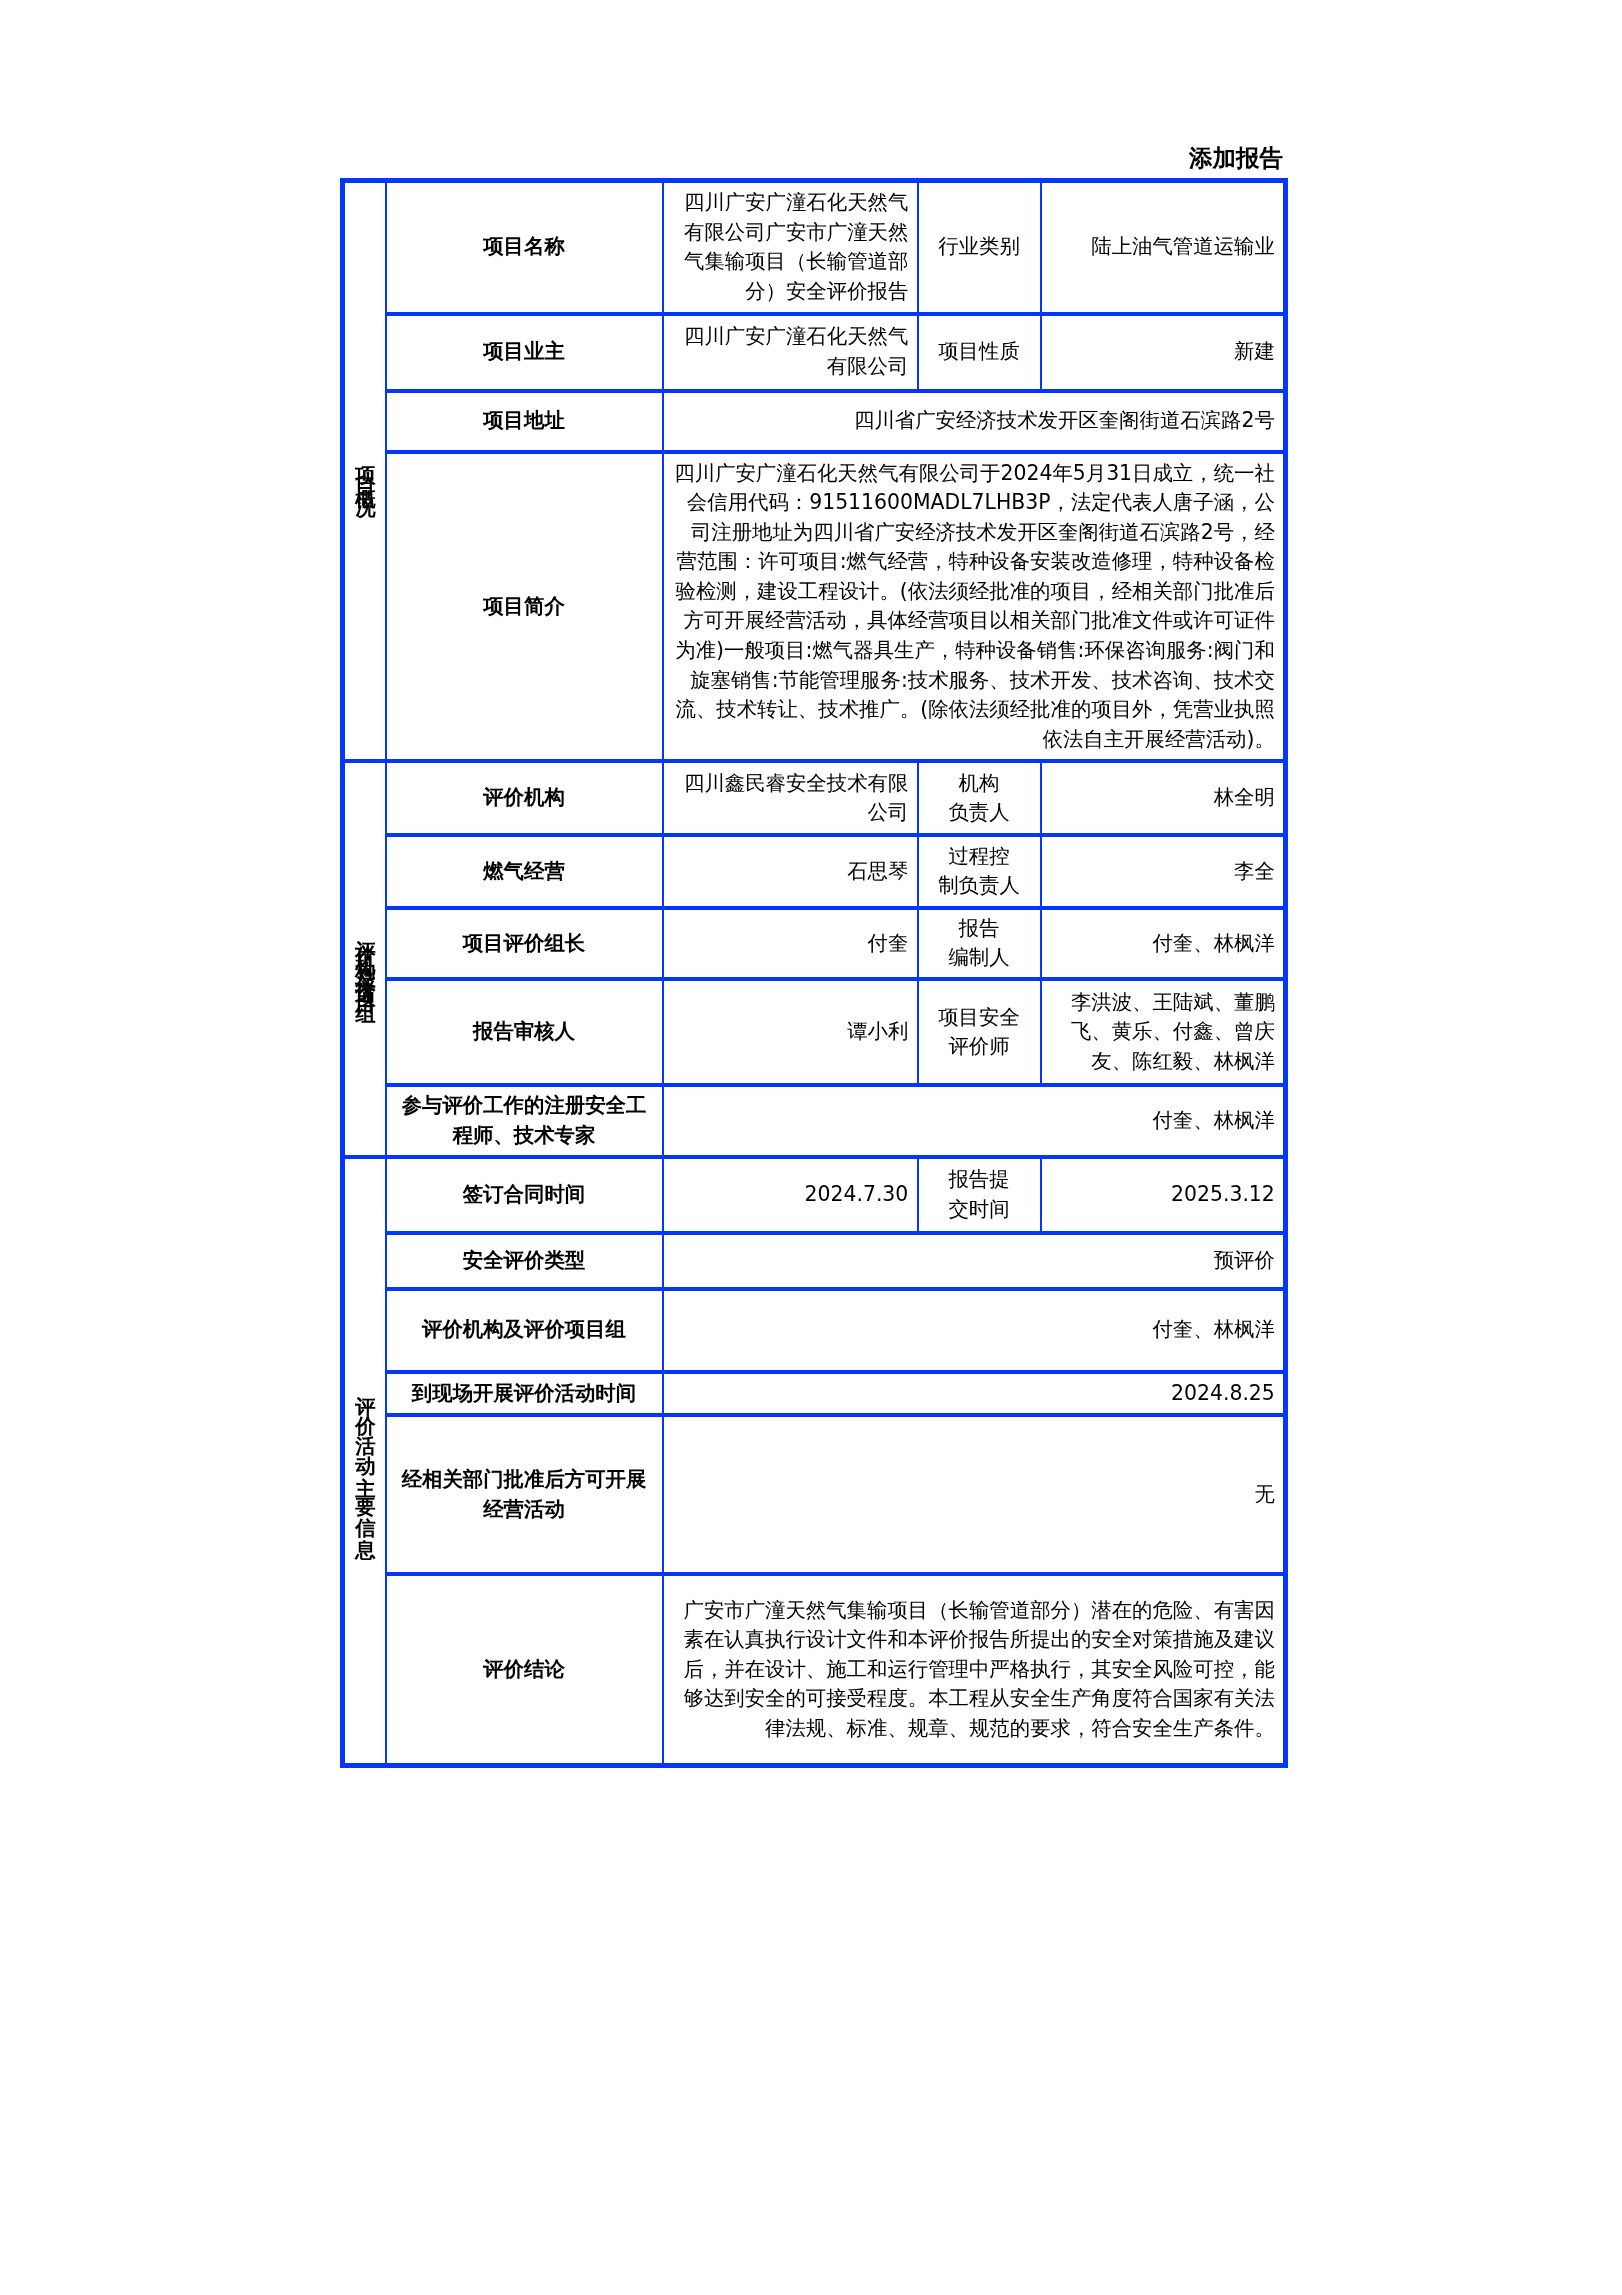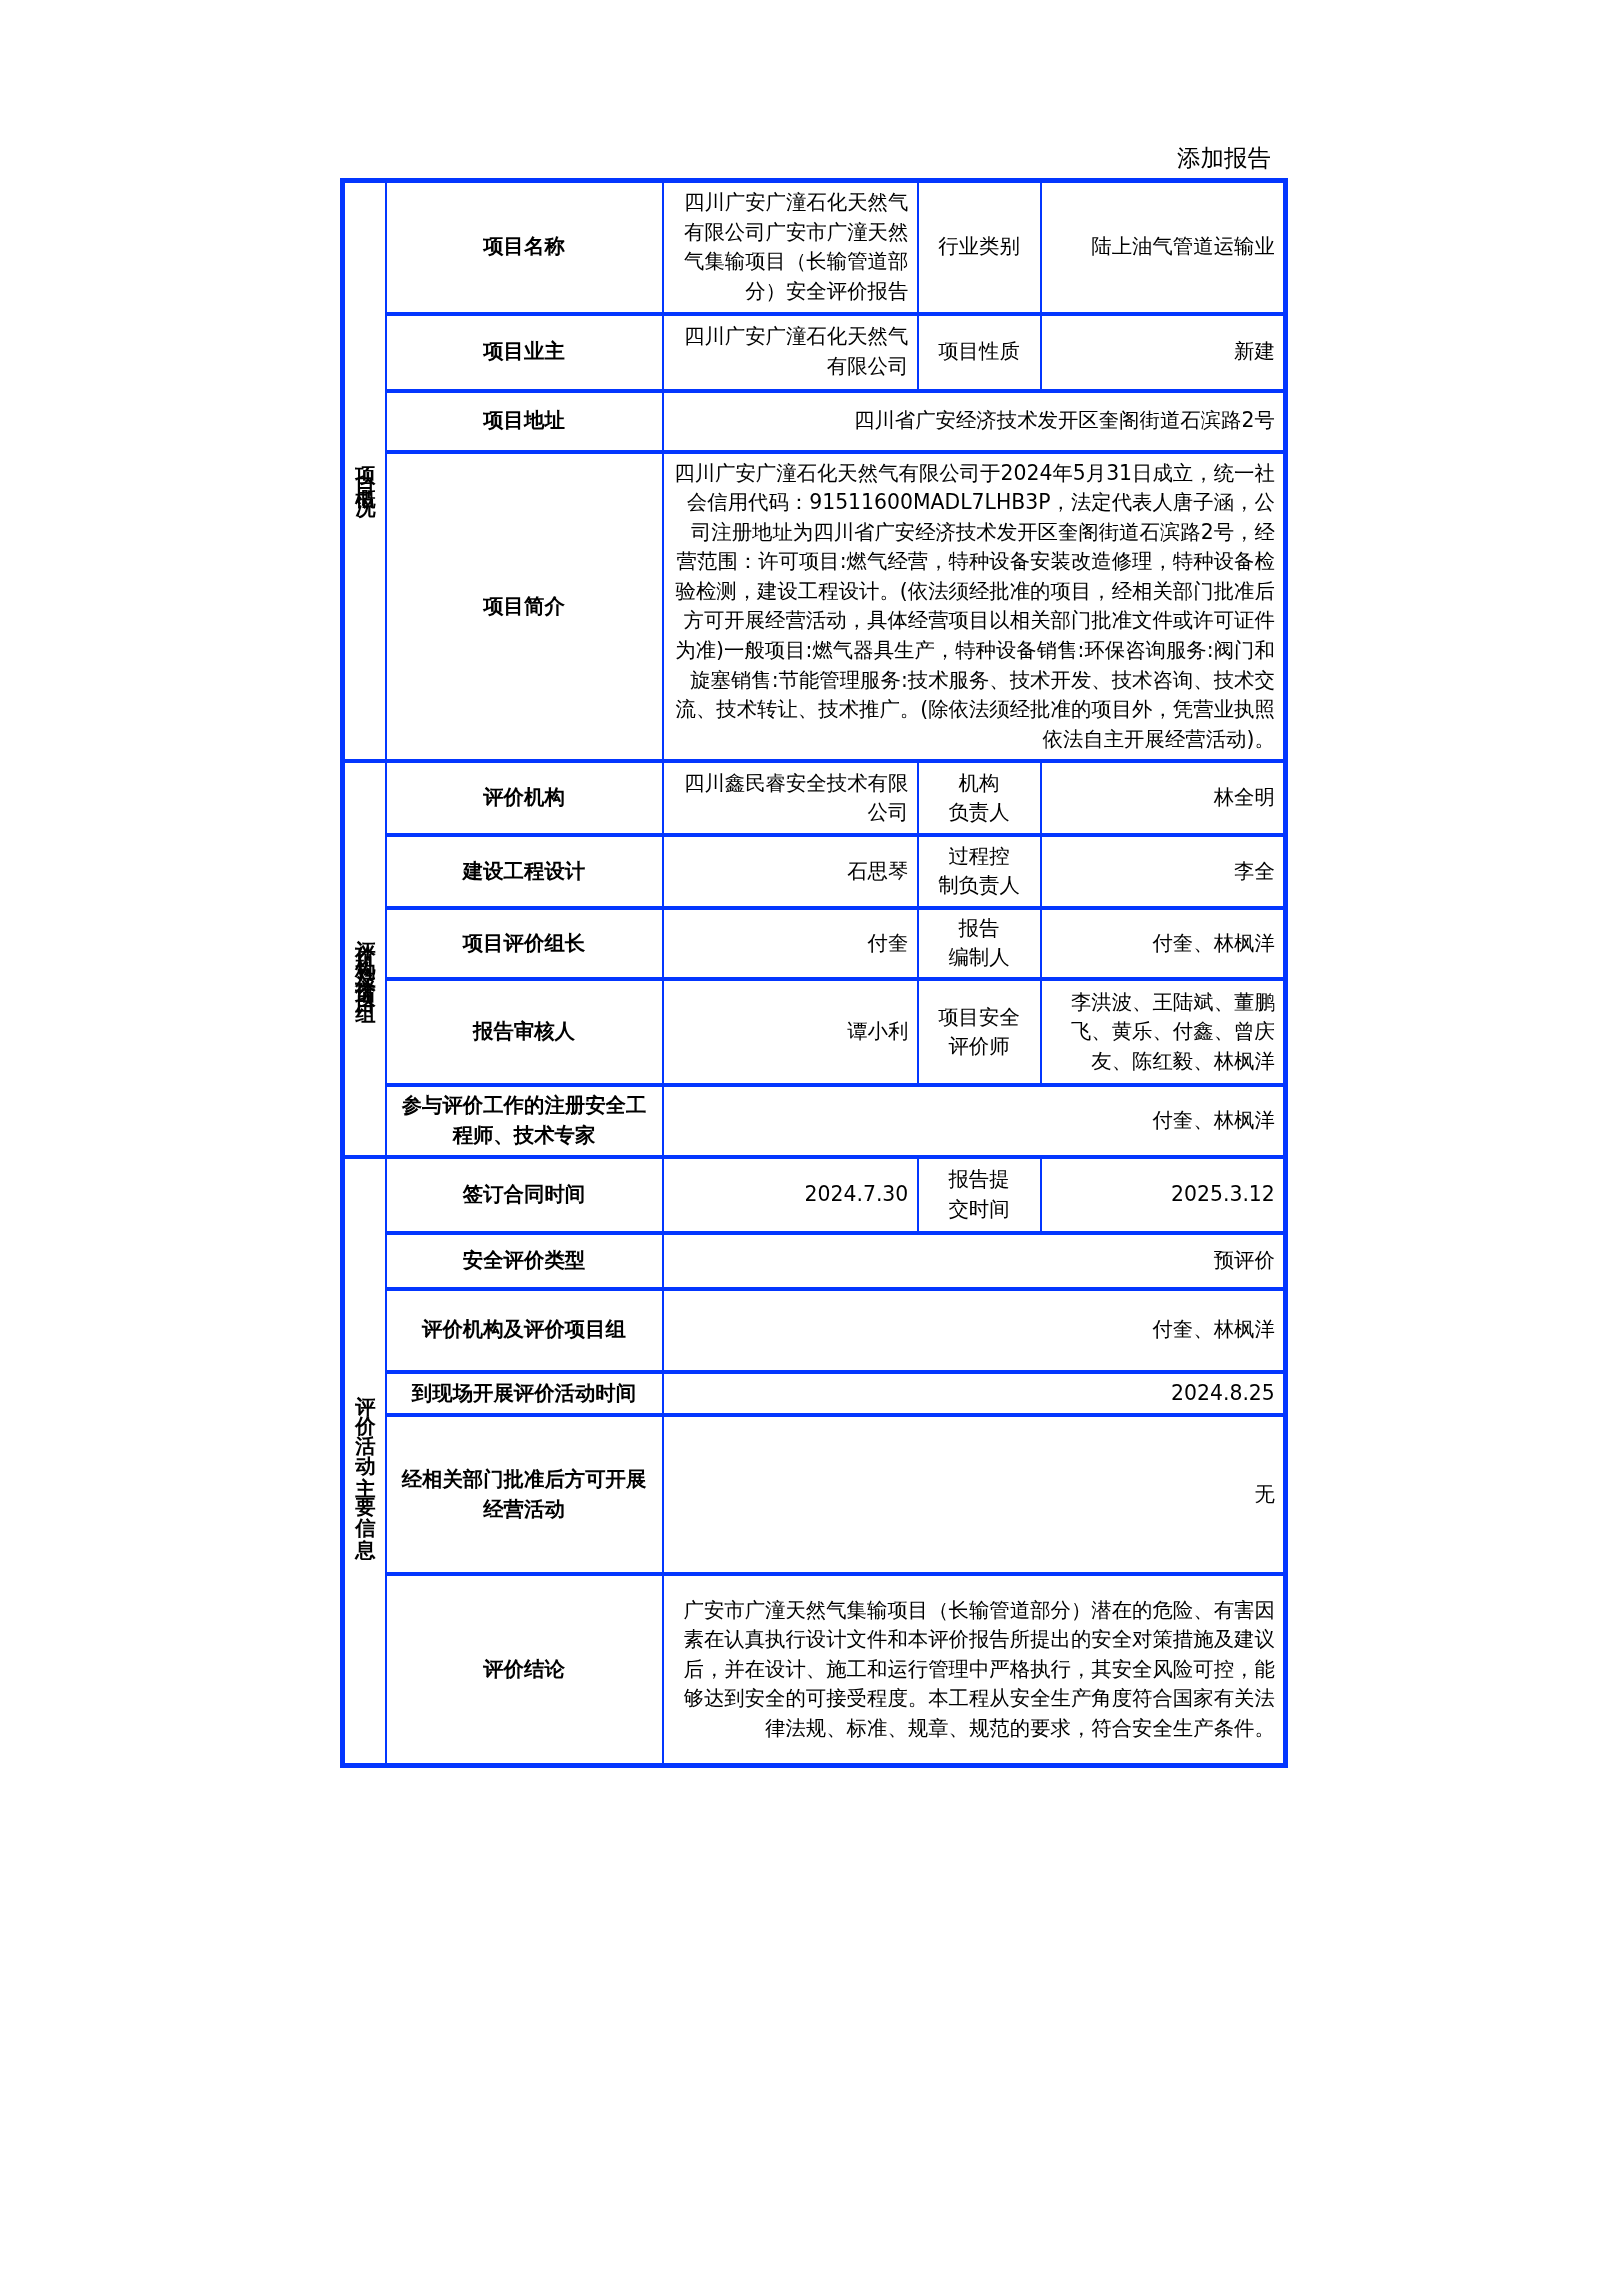--- a/index.html
+++ b/index.html
@@ -25,25 +25,25 @@
     width:100%;
     text-align:center;
     font-family:"DejaVu Serif","Liberation Serif",serif;
     font-size:32px;
     font-weight:500;
     letter-spacing:1.5px;
   }
   .add-report{
     position:absolute;
     top:142px;
-    left:328px;
+    left:340px;
     width:943px;
     text-align:right;
     font-size:23.5px;
-    font-weight:normal;
+    font-weight:bold;
     cursor:pointer;
   }
   table.info{
     position:absolute;
     top:178px;
     left:340px;
     width:943px;
     border-collapse:collapse;
     table-layout:fixed;
     border:5.1px solid var(--border-color);
@@ -127,21 +127,21 @@
 
     <tr style="height:73px">
       <td class="vhead s2" rowspan="5">评价机构及评价项目组</td>
       <td class="lbl">评价机构</td>
       <td class="val">四川鑫民睿安全技术有限公司</td>
       <td class="sub">机构
 负责人</td>
       <td class="val">林全明</td>
     </tr>
     <tr style="height:73px">
-      <td class="lbl">建设工程设计</td>
+      <td class="lbl">燃气经营</td>
       <td class="val">石思琴</td>
       <td class="sub">过程控
 制负责人</td>
       <td class="val">李全</td>
     </tr>
     <tr style="height:64px">
       <td class="lbl">项目评价组长</td>
       <td class="val">付奎</td>
       <td class="sub">报告
 编制人</td>

